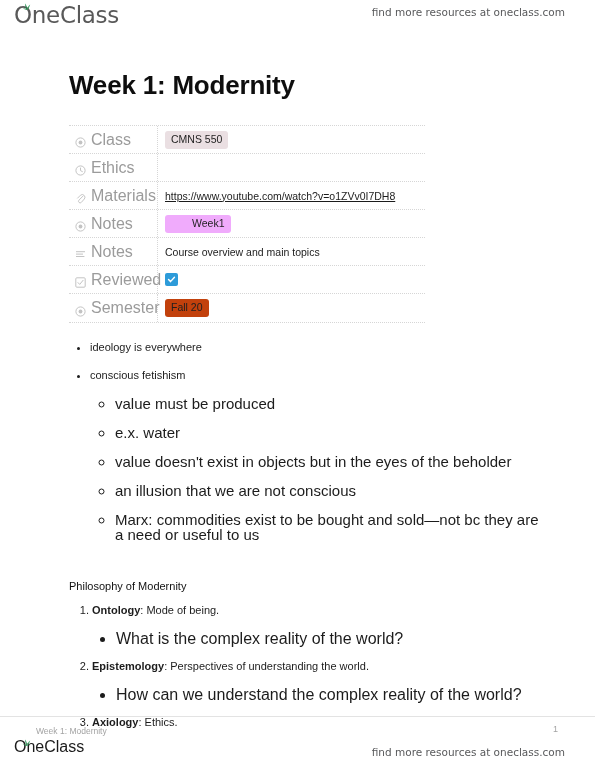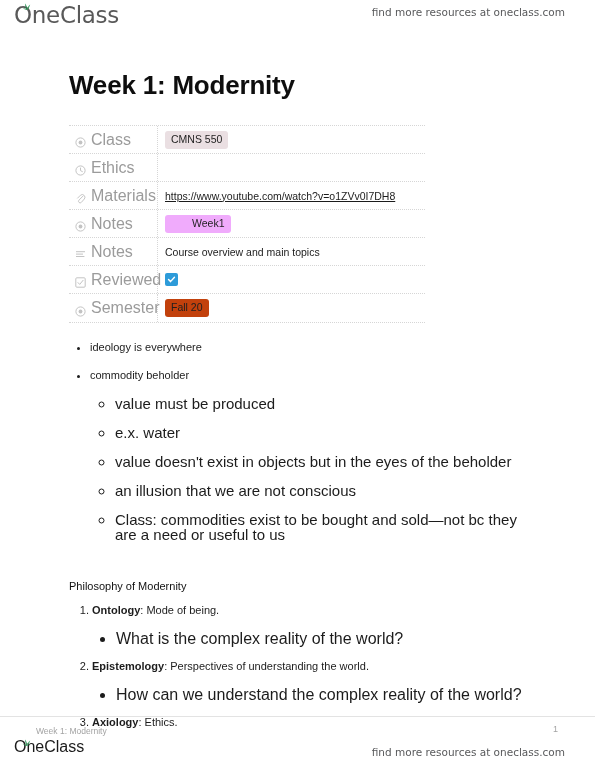--- a/index.html
+++ b/index.html
@@ -384,27 +384,27 @@
 
 </div>
 
 <div class="content">
 
   <ul class="lvl1">
     <li>
       <span>ideology is everywhere</span>
     </li>
     <li>
-      <span>commodity beholder</span>
+      <span>conscious fetishism</span>
       <ul class="lvl2">
         <li><span>value must be produced</span></li>
         <li><span>e.x. water</span></li>
         <li><span>value doesn't exist in objects but in the eyes of the beholder</span></li>
         <li><span>an illusion that we are not conscious</span></li>
-        <li><span>Class: commodities exist to be bought and sold—not bc they are a need or useful to us</span></li>
+        <li><span>Marx: commodities exist to be bought and sold—not bc they are a need or useful to us</span></li>
       </ul>
     </li>
   </ul>
 
   <div class="section-heading">Philosophy of Modernity</div>
 
   <ol class="numbered">
     <li>
       <b>Ontology</b><span>: Mode of being.</span>
       <ul class="sublist">

